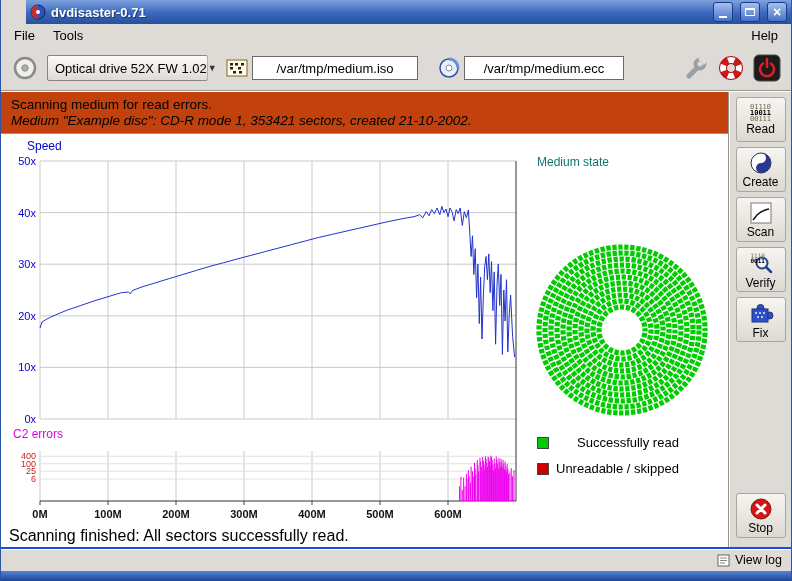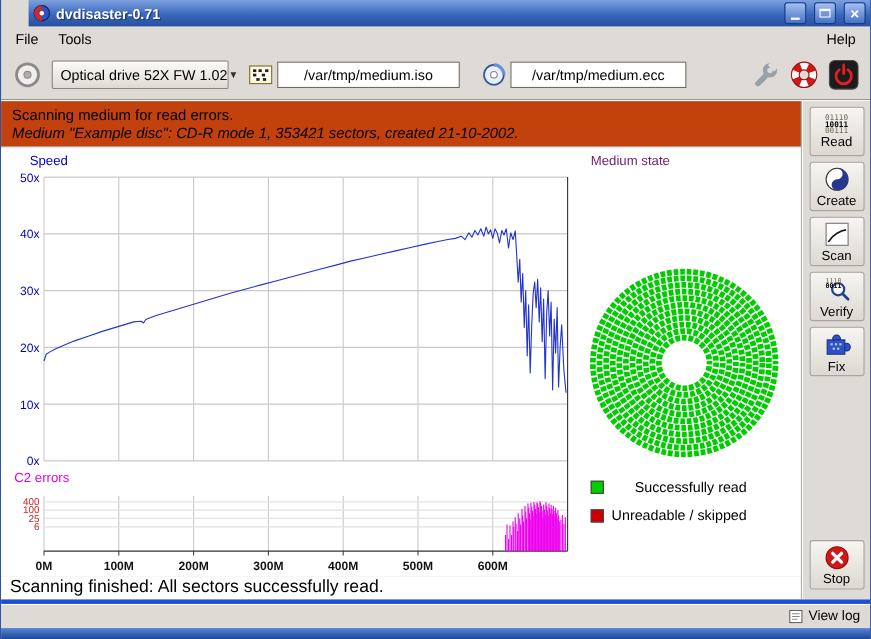--- a/index.html
+++ b/index.html
@@ -66,21 +66,21 @@
     background:linear-gradient(#f7f5f1,#dcd9d2);border:1px solid #aaa69e;border-radius:3px;}
   .side-btn .lbl{font-size:12px;color:#000;line-height:13px;}
   .bin-rows{display:flex;flex-direction:column;align-items:center;font-family:"DejaVu Sans Mono",monospace;
     font-size:7px;line-height:6px;}
   .bin-rows .dim{color:#6b6b4f;} .bin-rows .strong{color:#000;font-weight:bold;}
   .bin-small{font-size:6px;line-height:5px;position:absolute;left:4px;top:3px;}
   .verify-icon-box{position:relative;width:28px;height:26px;}
   .side-spacer{flex:1;}
   .stop-btn{margin-bottom:9px;}
   
-  .bottom-bar{height:22px;flex:0 0 22px;border-top:4px solid #1d4ed8;box-shadow:inset 0 1px 0 #fff;
+  .bottom-bar{height:22px;flex:0 0 22px;border-top:2px solid #1d4ed8;box-shadow:inset 0 1px 0 #fff;
     display:flex;align-items:center;justify-content:flex-end;padding:0 9px;gap:5px;background:#dedbd6;}
   .viewlog{display:flex;align-items:center;gap:5px;font-size:12.5px;color:#000;}
   .blue-strip{height:10px;flex:0 0 10px;background:linear-gradient(#5583d6,#1d4796);}
 </style>
 </head>
 <body>
 
 <div class="window">
 
   <div class="titlebar">
@@ -304,21 +304,21 @@
             <circle cx="621" cy="195" r="41" fill="none" stroke="#00cc00" stroke-width="5.2" stroke-dasharray="4.31 1.68" stroke-dashoffset="3.80"></circle>
             <circle cx="621" cy="195" r="47" fill="none" stroke="#00cc00" stroke-width="5.2" stroke-dasharray="4.34 1.69" stroke-dashoffset="1.55"></circle>
             <circle cx="621" cy="195" r="53" fill="none" stroke="#00cc00" stroke-width="5.2" stroke-dasharray="4.28 1.67" stroke-dashoffset="0.90"></circle>
             <circle cx="621" cy="195" r="59" fill="none" stroke="#00cc00" stroke-width="5.2" stroke-dasharray="4.30 1.67" stroke-dashoffset="4.63"></circle>
             <circle cx="621" cy="195" r="65" fill="none" stroke="#00cc00" stroke-width="5.2" stroke-dasharray="4.32 1.68" stroke-dashoffset="2.39"></circle>
             <circle cx="621" cy="195" r="71" fill="none" stroke="#00cc00" stroke-width="5.2" stroke-dasharray="4.34 1.69" stroke-dashoffset="0.13"></circle>
             <circle cx="621" cy="195" r="77" fill="none" stroke="#00cc00" stroke-width="5.2" stroke-dasharray="4.30 1.67" stroke-dashoffset="5.47"></circle>
             <circle cx="621" cy="195" r="83" fill="none" stroke="#00cc00" stroke-width="5.2" stroke-dasharray="4.32 1.68" stroke-dashoffset="3.23"></circle>
           </svg>
         <span class="overlay-label lbl-speed" style="color: rgb(0, 0, 204);">Speed</span>
-        <span class="overlay-label lbl-medium" style="color: #701a75;">Medium state</span>
+        <span class="overlay-label lbl-medium" style="color: #0f766e; margin-top: 16px;">Medium state</span>
         <span class="overlay-label lbl-c2" style="color: rgb(221, 0, 221);">C2 errors</span>
         <span class="legend-item legend-1">
           <span class="legend-swatch" style="background: rgb(0, 204, 0);"></span>
           <span>Successfully read</span>
         </span>
         <span class="legend-item legend-2">
           <span class="legend-swatch" style="background: rgb(204, 0, 0);"></span>
           <span>Unreadable / skipped</span>
         </span>
       </div>

